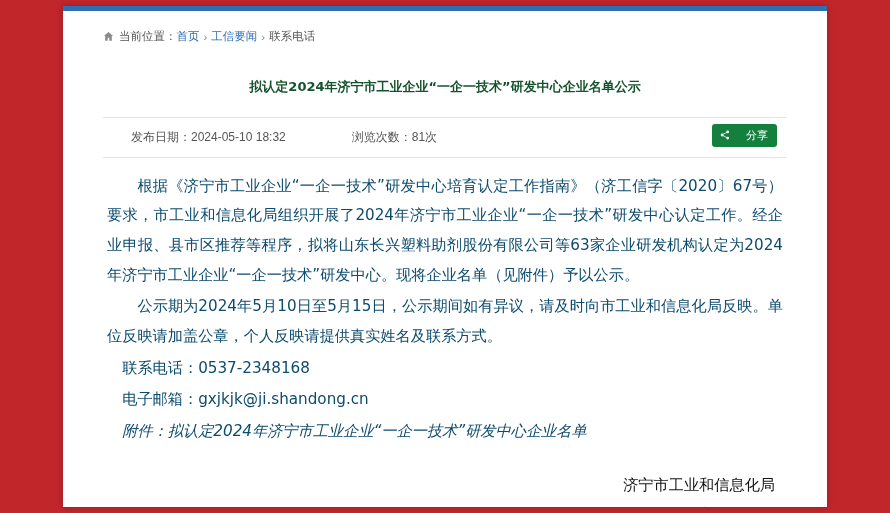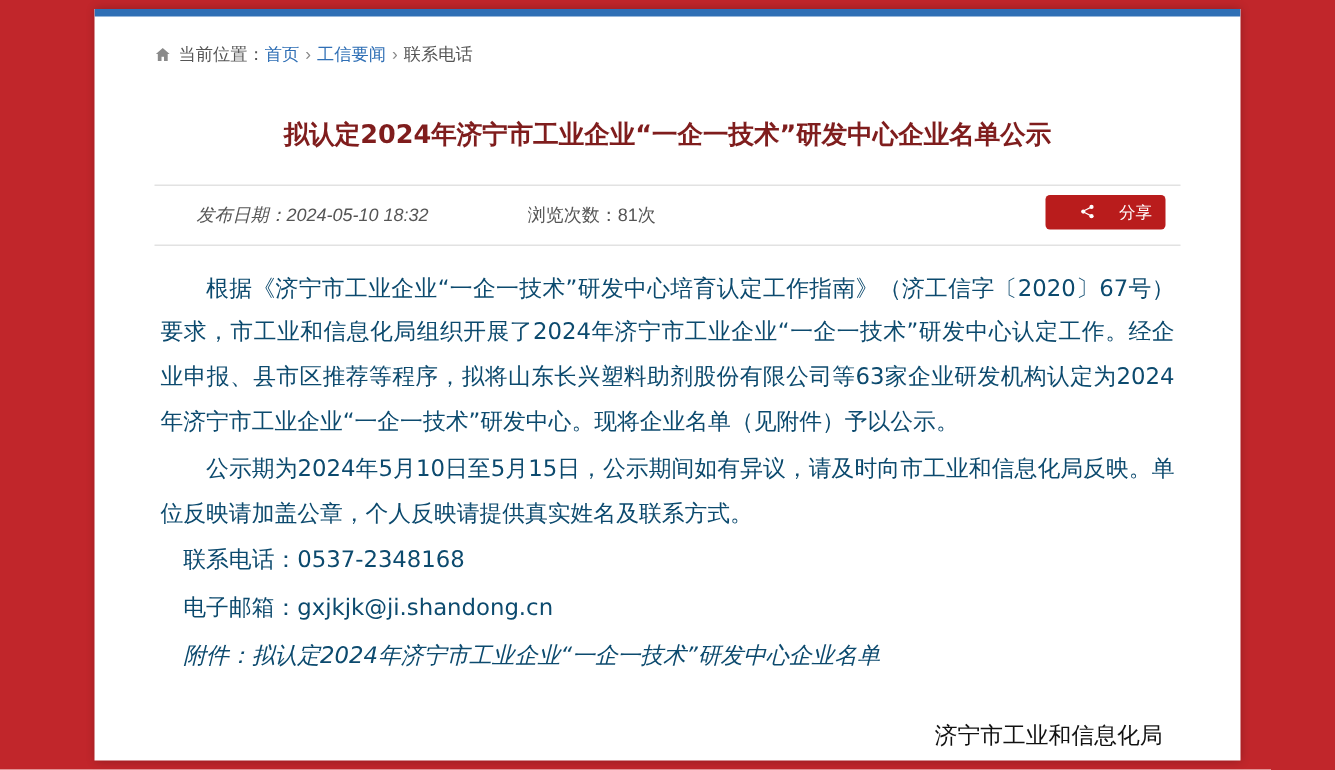--- a/index.html
+++ b/index.html
@@ -55,54 +55,53 @@
   }
   .breadcrumb a {
     color: #2f6fb5;
     text-decoration: none;
   }
   .breadcrumb .label {
     color: #555;
   }
   .doc-title {
     text-align: center;
-    font-size: 17px;
+    font-size: 13px;
     font-weight: bold;
-    color: #7f1d1d;
+    color: #14532d;
     padding: 22px 40px 20px 40px;
     line-height: 1.45;
     font-family: "DejaVu Sans", "Liberation Sans", sans-serif;
   }
   .meta-row {
     position: relative;
     border-top: 1px solid #e2e2e2;
     border-bottom: 1px solid #e2e2e2;
     margin: 0 14px;
     padding: 11px 0;
     display: flex;
     align-items: center;
     font-size: 12px;
     color: #555;
   }
   .meta-date {
     margin-left: 28px;
-    font-style: italic;
   }
   .meta-views {
     margin-left: 66px;
   }
   .share-btn {
     position: absolute;
     right: 10px;
     top: 6px;
-    background: #b91c1c;
+    background: #15803d;
     color: #fff;
     font-size: 11px;
     border-radius: 3px;
-    padding: 4px 9px 4px 23px;
+    padding: 4px 9px 4px 8px;
     display: flex;
     align-items: center;
     gap: 16px;
     cursor: pointer;
   }
   .share-btn svg { display:block; }
   .body-text {
     padding: 14px 18px 0 18px;
     font-size: 15.2px;
     line-height: 1.95;

